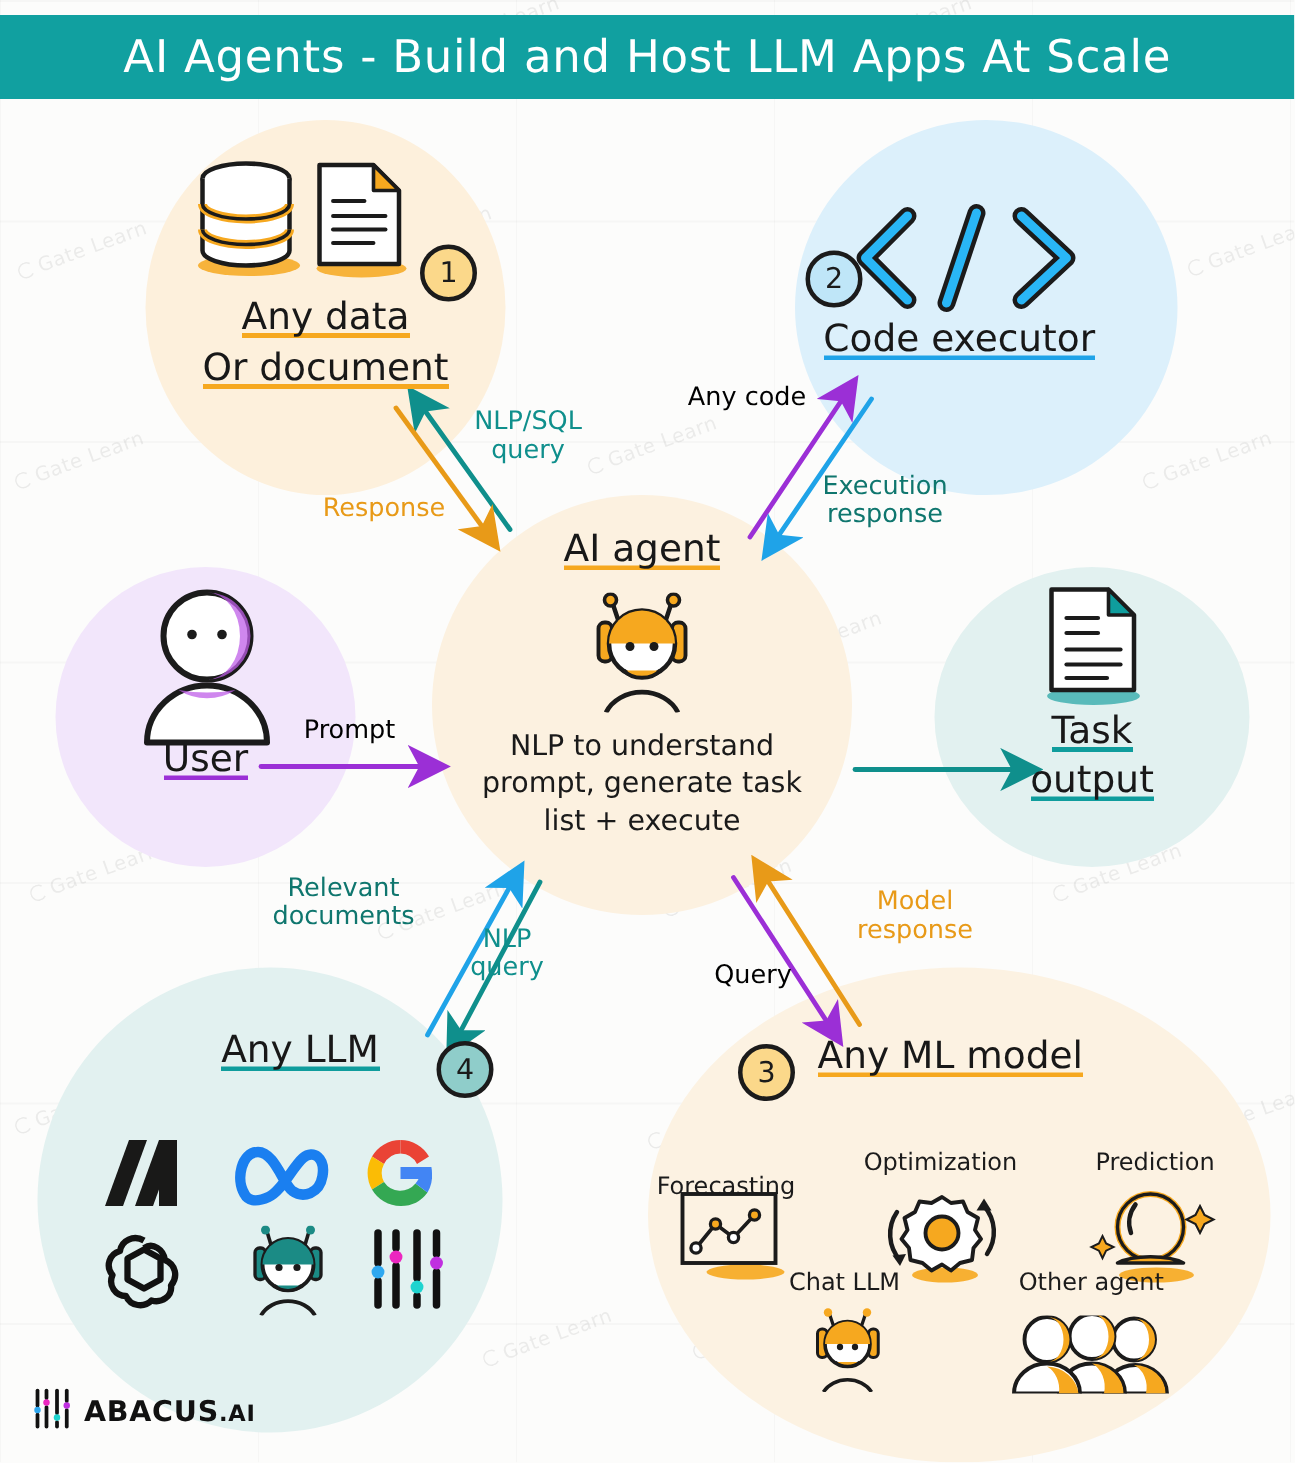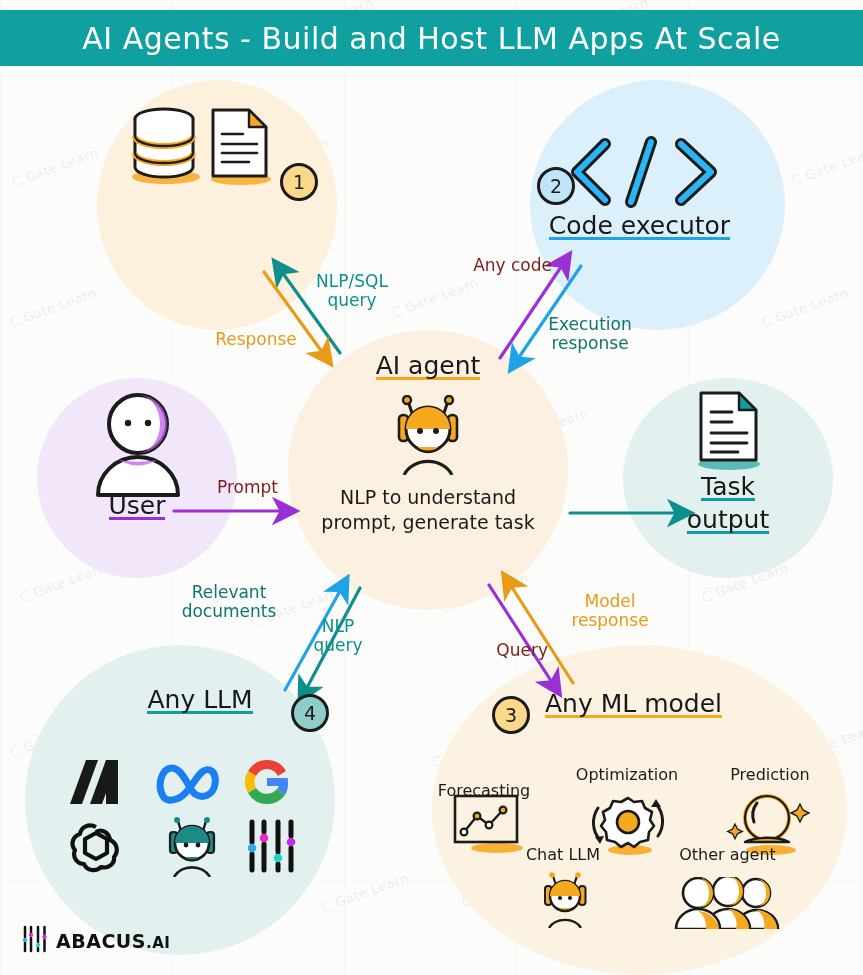--- a/index.html
+++ b/index.html
@@ -127,21 +127,21 @@
     position: absolute;
     z-index: 11;
     font-family: "DejaVu Sans", sans-serif;
     font-size: 17px;
     line-height: 1.12;
     white-space: pre-line;
     text-align: center;
   }
   .c-teal   { color: #0f8f8c; }
   .c-orange { color: #e89a18; }
-  .c-purple { color: #7f1d1d; text-align: right; }
+  .c-purple { color: #000000; }
   .c-blue   { color: #0f766e; }
 
   
   .icon-wrap { position: absolute; z-index: 11; }
 
   
   .sublabel {
     position: absolute;
     z-index: 11;
     font-size: 16px;
@@ -278,20 +278,25 @@
         <line x1="17" y1="28" x2="38" y2="28"></line>
         <line x1="17" y1="38" x2="52" y2="38"></line>
         <line x1="17" y1="47" x2="52" y2="47"></line>
         <line x1="17" y1="56" x2="44" y2="56"></line>
       </g>
     </svg>
   </div>
 
   <div class="badge badge-1" style="left:280px; top:163px;">1</div>
 
+  <div class="node" style="left:97px; top:197px; width:240px;">
+    <div class="ttl hand ul-orange">Any data</div>
+    <div style="height:6px;"></div>
+    <div class="ttl hand ul-orange">Or document</div>
+  </div>
 
   <div class="icon-wrap" style="left:565px; top:130px;">
     <svg width="160" height="80" viewBox="0 0 160 80">
       <g fill="none" stroke="#1b1b1b" stroke-width="12" stroke-linecap="round" stroke-linejoin="round">
         <path d="M40,14 L12,42 L40,70"></path>
         <path d="M86,12 L66,72"></path>
         <path d="M116,14 L146,42 L116,70"></path>
       </g>
       <g fill="none" stroke="#29b6f6" stroke-width="6" stroke-linecap="round" stroke-linejoin="round">
         <path d="M40,14 L12,42 L40,70"></path>
@@ -342,20 +347,21 @@
       <circle cx="58" cy="36" r="3" fill="#1b1b1b"></circle>
       <path d="M38,52 A14,10 0 0 0 62,52" fill="#f6a81f" stroke="#1b1b1b" stroke-width="2.6"></path>
       <path d="M26,80 A26,22 0 0 1 74,80" fill="none" stroke="#1b1b1b" stroke-width="3.2"></path>
     </svg>
   </div>
 
   <div class="node" style="left:288px; top:485px; width:280px;">
     <div class="hand" style="font-size:19px; line-height:1.32;">
       <div>NLP to understand</div>
       <div>prompt, generate task</div>
+      <div>list + execute</div>
     </div>
   </div>
 
   <div class="icon-wrap" style="left:692px; top:388px;">
     <svg width="74" height="86" viewBox="0 0 74 86">
       <ellipse cx="37" cy="76" rx="31" ry="6" fill="#0f9d9d" opacity=".65"></ellipse>
       <path d="M9,5 L47,5 L64,22 L64,72 L9,72 Z" fill="#fff" stroke="#1b1b1b" stroke-width="3" stroke-linejoin="round"></path>
       <path d="M47,5 L47,22 L64,22 Z" fill="#0f9d9d" stroke="#1b1b1b" stroke-width="2.4" stroke-linejoin="round"></path>
       <g stroke="#1b1b1b" stroke-width="2.8" stroke-linecap="round">
         <line x1="19" y1="24" x2="40" y2="24"></line>

